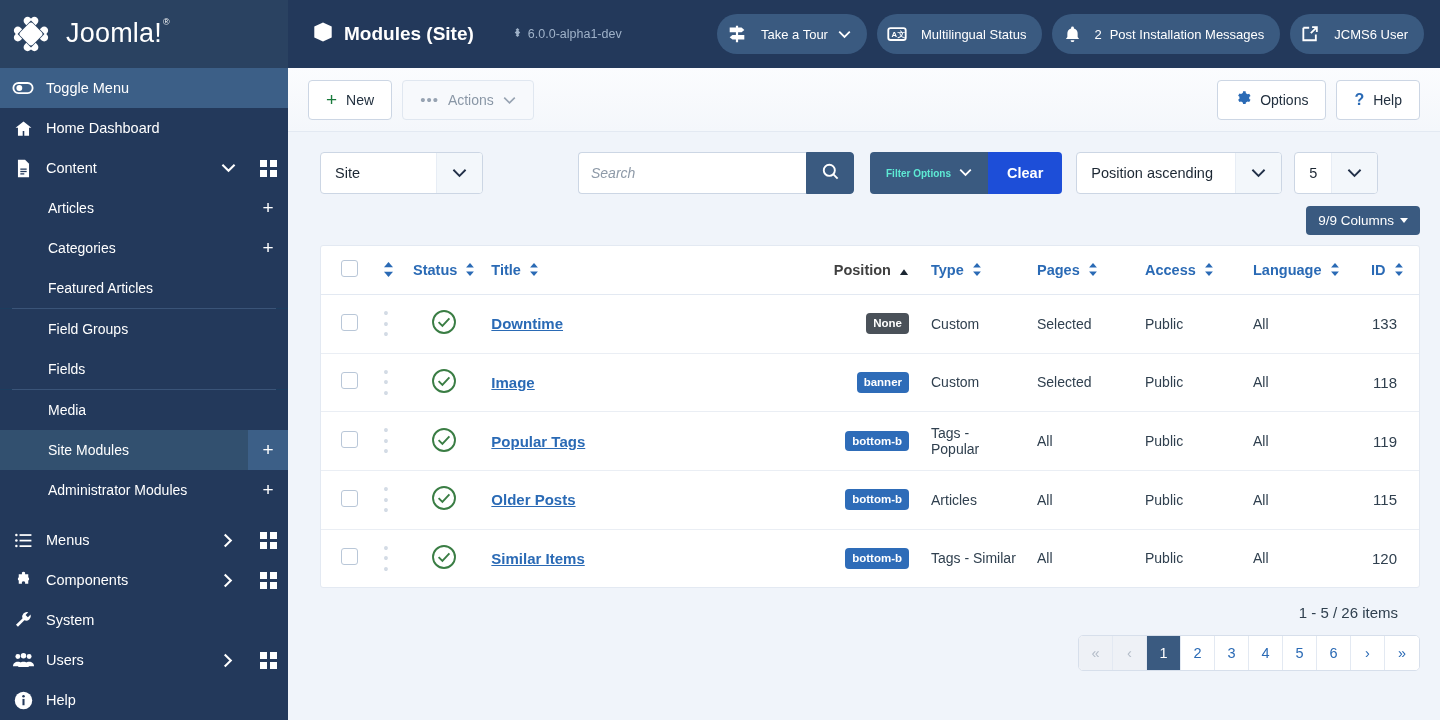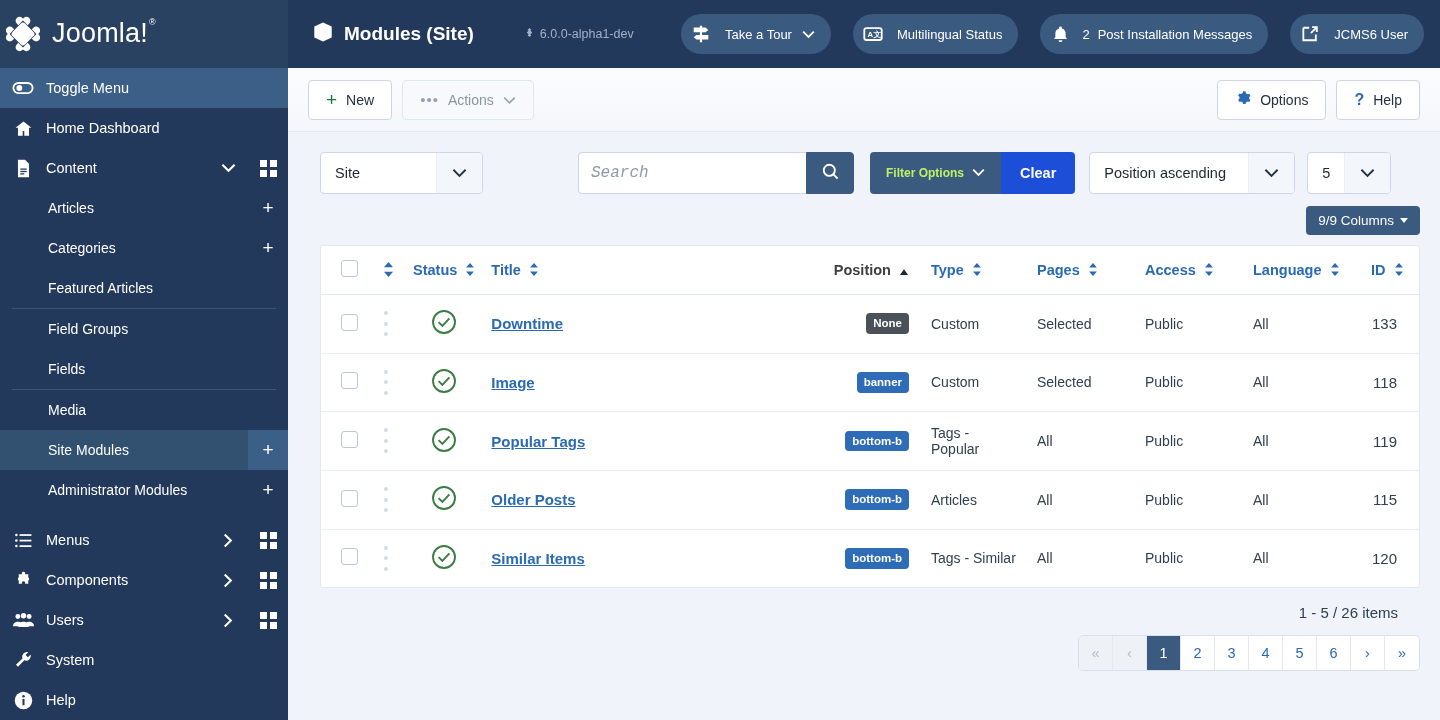--- a/index.html
+++ b/index.html
@@ -16,22 +16,22 @@
   #sidebar {
     width: 288px; height: 720px; flex: 0 0 288px;
     background: #1c3d5f;
     display: flex; flex-direction: column;
     overflow: hidden;
   }
   .brand {
     height: 68px; flex: 0 0 68px;
     background: #2a4261;
     display: flex; align-items: center;
-    padding-left: 4px;
-    gap: 10px;
+    padding-left: 12px;
+    gap: 16px;
   }
   .brand-logo { width: 38px; height: 38px; display:block; }
   .brand-word {
     color: #ffffff; font-size: 27px; font-weight: 300;
     letter-spacing: .2px; line-height: 1;
     position: relative; top: -1px;
   }
   .brand-word sup { font-size: 9px; vertical-align: super; position: relative; top: -7px; left: 1px;}
 
   .nav-item {
@@ -76,21 +76,21 @@
   .sq-grid { display:grid; grid-template-columns: 7px 7px; grid-template-rows: 7px 7px; gap:3px; }
   .sq-grid i { background:#fff; display:block; width:7px; height:7px; }
 
   
   #main { flex: 1 1 auto; display: flex; flex-direction: column; height: 720px; background:#f0f4fa; }
 
   
   #header {
     height: 68px; flex: 0 0 68px; background: #23395b;
     display: flex; align-items: center; padding: 0 16px;
-    gap: 12px;
+    gap: 0;
   }
   .hdr-title {
     display:flex; align-items:center; gap:10px;
     color:#fff; font-size:19px; font-weight:700; margin-left: 8px;
   }
   .hdr-version {
     color:#9fb2c9; font-size:12.5px; margin-left: 38px;
     display:flex; align-items:center; gap:5px;
   }
   .hdr-spacer { flex: 1 1 auto; }
@@ -140,34 +140,34 @@
   }
   .select-box .sel-val { padding: 0 14px; font-size:14.5px; color:#1c2733; white-space:nowrap; }
   .select-box .sel-arrow {
     width:46px; height:100%; flex:0 0 46px;
     border-left:1px solid #e7edf5; background:#f3f7fb;
     display:flex; align-items:center; justify-content:center;
   }
   .search-group { display:flex; height:42px; margin-left:16px; }
   .search-input {
     width:228px; height:42px; border:1px solid #ccd6e4; border-right:none;
-    border-radius:4px 0 0 4px; padding: 0 12px; font-size:16px;
-    font-family:Liberation Mono, monospace; color:#1c2733; outline:none;
+    border-radius:4px 0 0 4px; padding: 0 12px; font-size:14px;
+    font-family:Liberation Sans, sans-serif; color:#1c2733; outline:none;
     background:#fff;
   }
   .search-input::placeholder { color:#8e9aa8; font-style: italic; }
   .search-btn {
     width:48px; height:42px; background:#3a5a80; border:1px solid #3a5a80;
     border-radius:0 4px 4px 0; display:flex; align-items:center; justify-content:center;
     cursor:pointer;
   }
   .filter-opts {
-    height:42px; background:#3a5a80; color:#bef264; border-radius:4px 0 0 4px;
+    height:42px; background:#3a5a80; color:#5eead4; border-radius:4px 0 0 4px;
     display:flex; align-items:center; gap:8px; padding: 0 16px;
-    font-size:12px; font-weight:700; cursor:pointer; margin-left:16px;
+    font-size:10px; font-weight:700; cursor:pointer; margin-left:16px;
   }
   .clear-btn {
     height:42px; background:#1d4ed8; color:#fff; border-radius:0 4px 4px 0;
     display:flex; align-items:center; padding: 0 19px; font-size:14.5px;
     font-weight:700; cursor:pointer;
   }
   .ord-box { margin-left:14px; }
   .ord-box .sel-val { min-width:158px; }
   .lim-box { margin-left:12px; }
   .lim-box .sel-val { min-width:26px; }
@@ -394,20 +394,29 @@
             <i></i>
             <i></i>
             <i></i>
             <i></i>
           </span>
         </span>
     </div>
 
     <div class="nav-item nav-top">
       <span class="ico">
+        <svg width="19" height="19" viewBox="0 0 24 24" fill="#fff">
+            <path d="M21 4.5a6 6 0 0 1-7.9 7.3L5 20 2.5 17.5l8.2-8.1A6 6 0 0 1 18 1.6l-3.4 3.4 2.9 2.9L21 4.5z"></path>
+          </svg>
+      </span>
+      <span class="lbl">System</span>
+    </div>
+
+    <div class="nav-item nav-top">
+      <span class="ico">
         <svg width="21" height="19" viewBox="0 0 26 20" fill="#fff">
             <circle cx="6" cy="5" r="3"></circle>
             <circle cx="20" cy="5" r="3"></circle>
             <circle cx="13" cy="4" r="3.4"></circle>
             <path d="M0 17c0-3.3 2.7-5.5 6-5.5S12 13.7 12 17z"></path>
             <path d="M14 17c0-3.3 2.7-5.5 6-5.5S26 13.7 26 17z"></path>
             <path d="M6.5 18c0-3.8 3-6.3 6.5-6.3s6.5 2.5 6.5 6.3z"></path>
           </svg>
       </span>
       <span class="lbl">Users</span>
@@ -417,29 +426,20 @@
           </svg>
       </span>
       <span class="grid-btn">
           <span class="sq-grid">
             <i></i>
             <i></i>
             <i></i>
             <i></i>
           </span>
         </span>
-    </div>
-
-    <div class="nav-item nav-top">
-      <span class="ico">
-        <svg width="19" height="19" viewBox="0 0 24 24" fill="#fff">
-            <path d="M21 4.5a6 6 0 0 1-7.9 7.3L5 20 2.5 17.5l8.2-8.1A6 6 0 0 1 18 1.6l-3.4 3.4 2.9 2.9L21 4.5z"></path>
-          </svg>
-      </span>
-      <span class="lbl">System</span>
     </div>
 
     <div class="nav-item nav-top">
       <span class="ico">
         <svg width="19" height="19" viewBox="0 0 24 24">
             <circle cx="12" cy="12" r="11" fill="#fff"></circle>
             <rect x="10.7" y="10" width="2.6" height="8" fill="#23395b"></rect>
             <circle cx="12" cy="6.6" r="1.6" fill="#23395b"></circle>
           </svg>
       </span>

